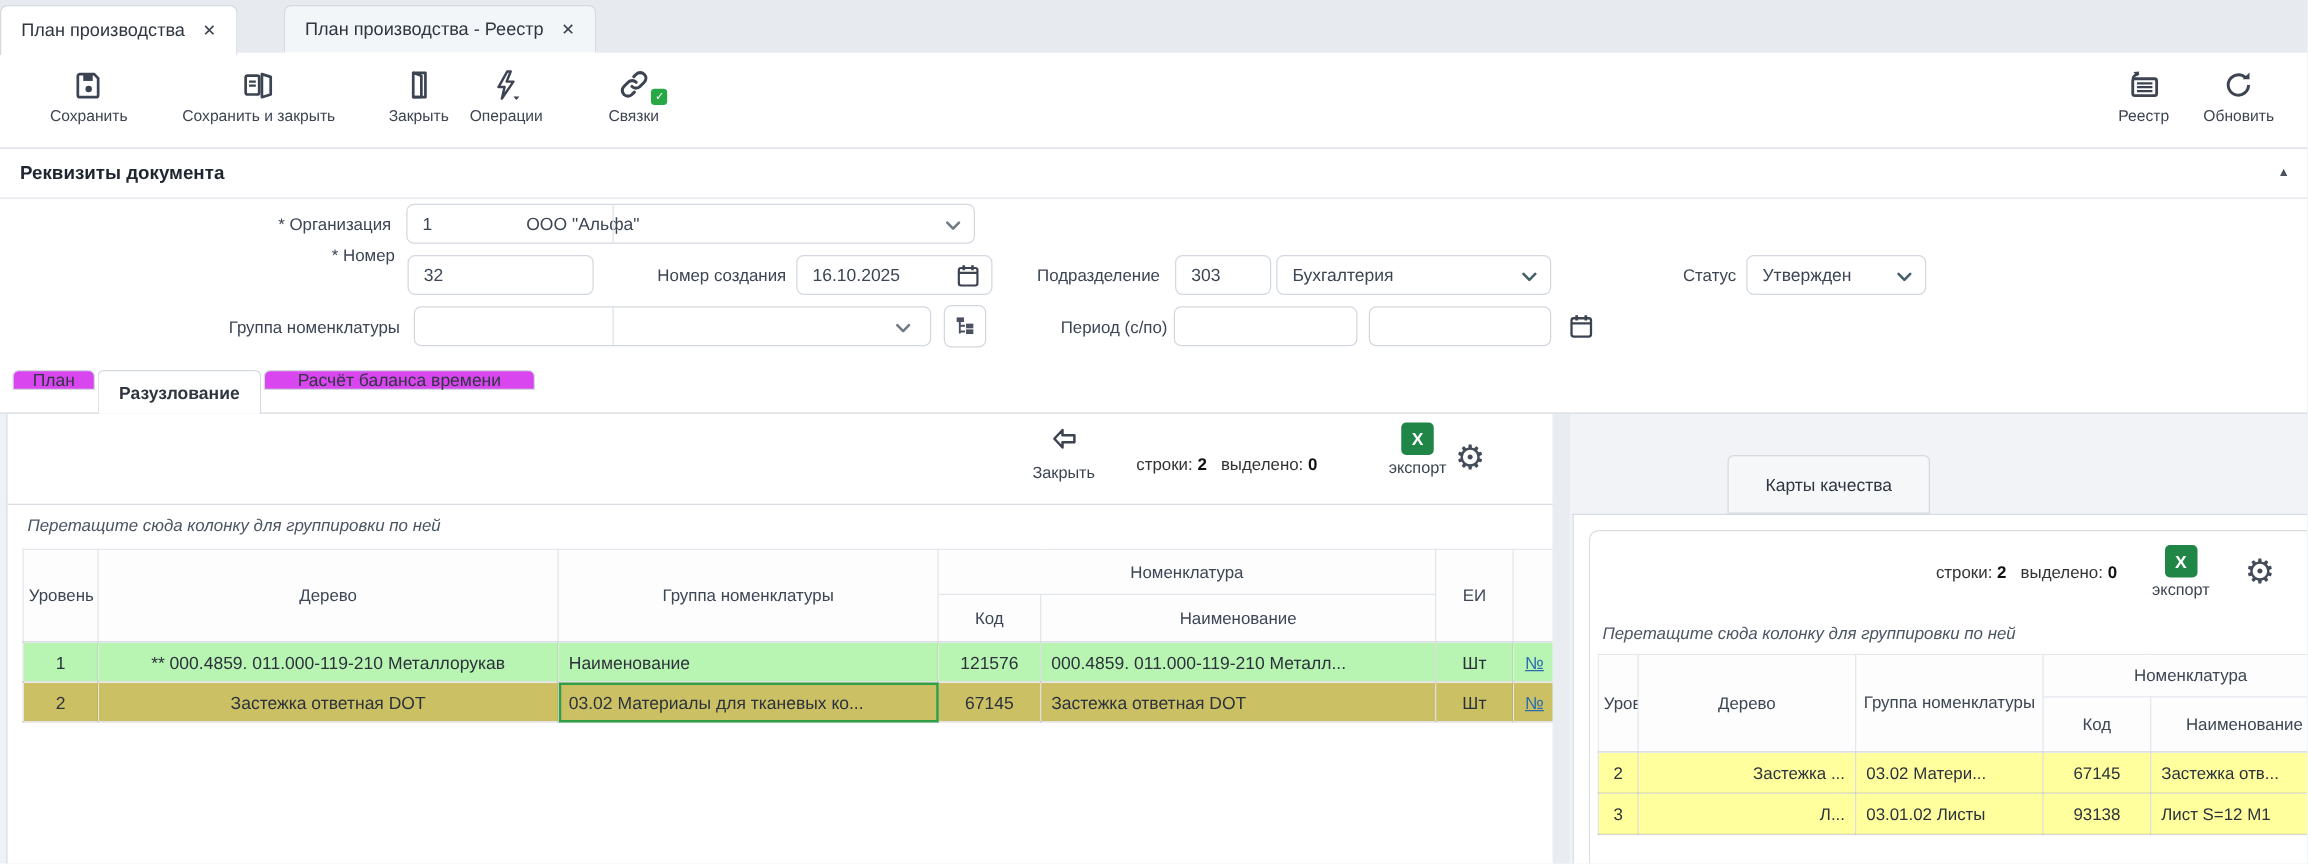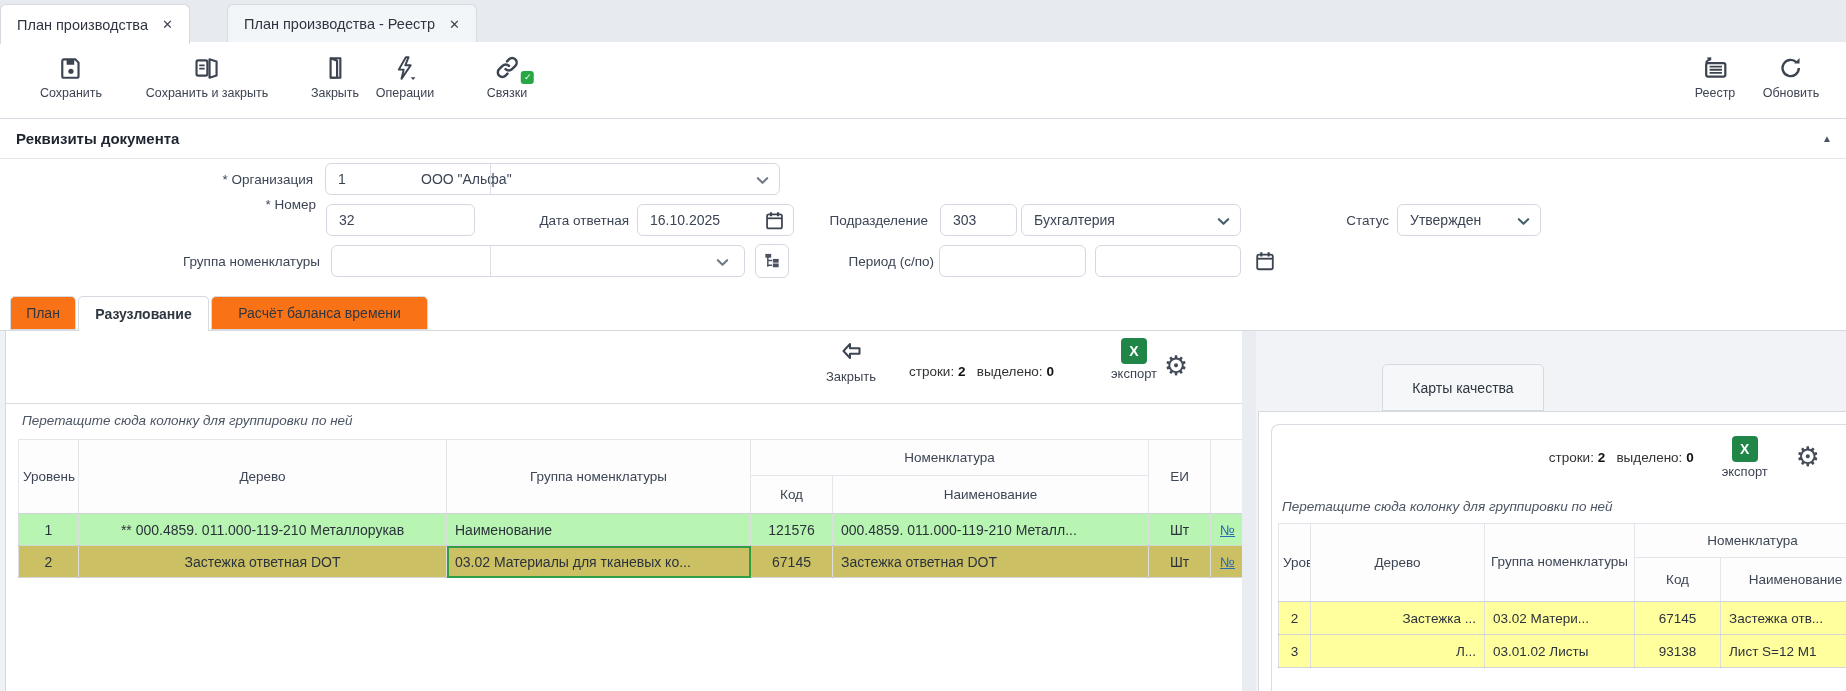--- a/index.html
+++ b/index.html
@@ -30,22 +30,22 @@
   .inp{position:absolute;height:32px;border:1px solid #d3d8e0;border-radius:6px;background:#fff;
        font-size:14px;color:#3c4554;display:flex;align-items:center;box-sizing:border-box;padding:0 12px;}
   .combo{padding-right:30px;}
   .chev{position:absolute;right:9px;top:9px;width:15px;height:15px;}
   .divline{position:absolute;top:0;bottom:0;border-left:1px solid #dde1e7;}
   .calendar-in{position:absolute;right:8px;top:5px;width:21px;height:21px;}
   .sq-btn{position:absolute;width:34px;height:34px;border:1px solid #d3d8e0;border-radius:6px;background:#fff;
           display:flex;align-items:center;justify-content:center;box-sizing:border-box;cursor:pointer;}
   
   .mline{position:absolute;top:330px;left:0;right:0;border-top:1px solid #d5dae1;z-index:1;}
-  .mtab{position:absolute;top:296px;height:34px;box-sizing:border-box;display:flex;align-items:center;justify-content:center;
-        font-size:14px;color:#2f3640;border:1px solid #d5dae1;border-radius:5px 5px 0 0;background:#f97316;cursor:pointer;}
+  .mtab{position:absolute;top:296px;height:16px;box-sizing:border-box;display:flex;align-items:center;justify-content:center;
+        font-size:14px;color:#2f3640;border:1px solid #d5dae1;border-radius:5px 5px 0 0;background:#d946ef;cursor:pointer;}
   .mtab.active{background:#fff;font-weight:bold;height:35px;border-bottom:none;z-index:2;justify-content:center;}
   .content-bg{position:absolute;top:331px;left:0;right:0;bottom:0;background:#eef1f5;}
   
   .lpanel{position:absolute;top:331px;left:5px;width:1237px;bottom:0;background:#fff;
           border-left:1px solid #d5dae1;border-right:1px solid #d5dae1;overflow:hidden;}
   .grid-close{position:absolute;left:800px;top:8px;width:90px;text-align:center;cursor:pointer;}
   .grid-close .tlabel{font-size:13px;color:#3d4451;margin-top:2px;}
   .counts{position:absolute;font-size:13.5px;color:#333;white-space:nowrap;}
   .counts b{font-weight:bold;color:#111;}
   .xls{width:26px;height:26px;background:#1f8648;border-radius:4px;color:#fff;font-weight:bold;font-size:14px;
@@ -183,21 +183,21 @@
     <span class="divline" style="left:82px;position:relative;align-self:stretch;"></span>
     <span style="padding-left:12px;">ООО "Альфа"</span>
     <svg class="chev" viewBox="0 0 16 16">
         <path d="M3 5.5l5 5 5-5" fill="none" stroke="#707a86" stroke-width="2.2" stroke-linecap="round" stroke-linejoin="round"></path>
       </svg>
   </div>
 
   <div class="flabel" style="left:60px;width:256px;top:188px;">* Номер</div>
   <div class="inp" style="left:326px;width:149px;top:204px;">32</div>
 
-  <div class="flabel" style="left:420px;width:209px;top:204px;">Дата ответная</div>
+  <div class="flabel" style="left:420px;width:209px;top:204px;">Номер создания</div>
   <div class="inp" style="left:637px;width:157px;top:204px;padding-right:34px;">
     <span>16.10.2025</span>
     <svg class="calendar-in" viewBox="0 0 24 24">
         <rect x="3.5" y="5" width="17" height="16" rx="2" fill="none" stroke="#3d4451" stroke-width="2"></rect>
         <path d="M8 2.5V7M16 2.5V7" stroke="#3d4451" stroke-width="2.4"></path>
         <path d="M3.5 9.5h17" stroke="#3d4451" stroke-width="2"></path>
       </svg>
   </div>
 
   <div class="flabel" style="left:720px;width:208px;top:204px;">Подразделение</div>

